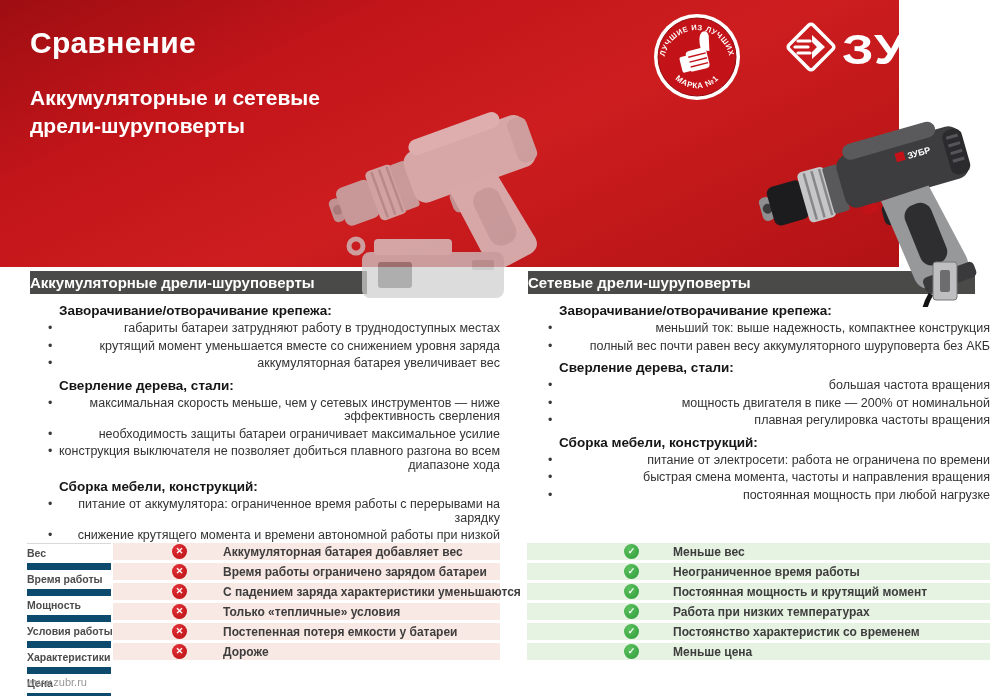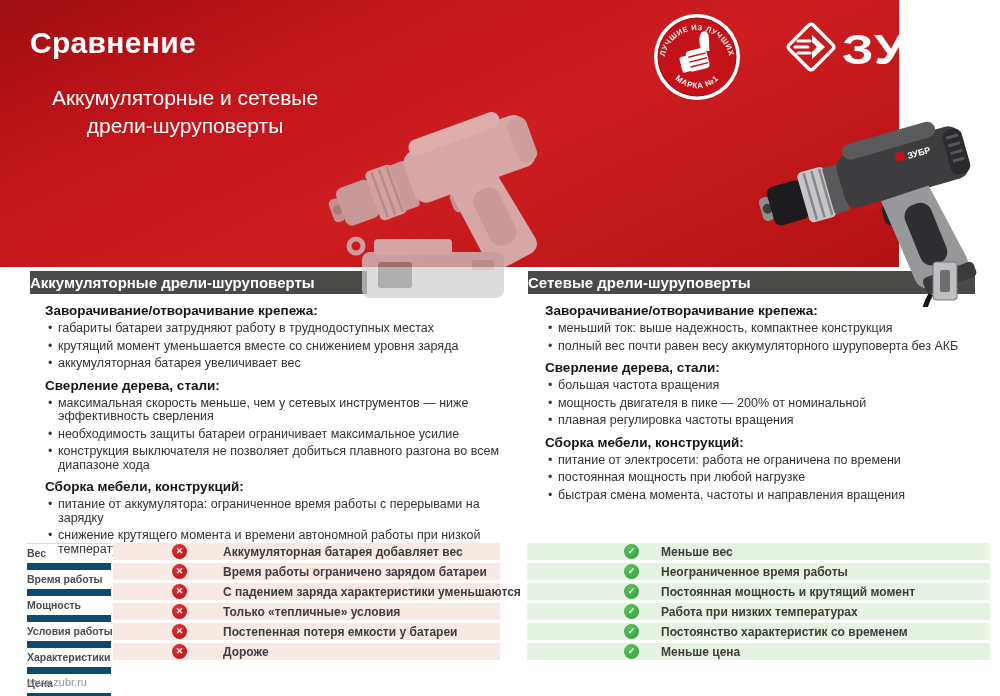--- a/index.html
+++ b/index.html
@@ -11,45 +11,45 @@
   .red-band {
     position:absolute; left:0; top:0; width:899px; height:267px;
     background:linear-gradient(155deg,#9e0e12 0%,#c2151a 28%,#cd1d1f 55%,#b21215 100%);
   }
   .page-title {
     position:absolute; left:30px; top:26px; margin:0;
     color:#fff; font-size:30px; font-weight:bold; letter-spacing:.3px;
   }
   .page-subtitle {
     position:absolute; left:30px; top:84px; width:310px;
-    color:#fff; font-size:21px; line-height:28px; font-weight:400;text-align:center;
+    color:#fff; font-size:21px; line-height:28px; font-weight:700;
   }
   .badge { position:absolute; left:653px; top:13px; }
   .brand { position:absolute; left:786px; top:22px; }
   
   .drill-ghost  { position:absolute; left:322px; top:76px; z-index:3; opacity:.72; }
   .drill-corded { position:absolute; left:755px; top:80px; z-index:3; }
   
   .col-bar {
     position:absolute; top:271px; height:23px; box-sizing:border-box;
     background:#4a4a49; color:#fff; font-size:15px; font-weight:bold;
     line-height:23px; white-space:nowrap; z-index:2;
   }
   .bar-left  { left:30px;  width:337px; }
   .bar-right { left:528px; width:447px; }
   
   .col-content { position:absolute; top:303px; color:#333; }
   .content-left  { left:45px;  width:455px; }
   .content-right { left:545px; width:445px; }
-  .sec-h { font-size:13.5px; font-weight:bold; color:#151515; margin:7px 0 4px; }
+  .sec-h { font-size:13.5px; font-weight:bold; color:#151515; margin:7px 14px 4px; }
   .sec:first-child .sec-h { margin-top:0; }
   .col-content ul { list-style:none; margin:0; padding:0; }
   .col-content li {
     position:relative; padding-left:13px; margin-bottom:4px;
-    font-size:12.5px; line-height:13.5px; color:#333;
+    font-size:12.5px; line-height:13.5px; color:#333;text-align:right;
   }
   .col-content li::before { content:"•"; position:absolute; left:3px; top:0; color:#3a3a3a; }
   
   .row-labels { position:absolute; left:27px; top:543px; width:84px; border-top:1px solid #d9d9d9; }
   .row-label {
     height:19px; line-height:19px; border-bottom:7px solid #0c4a6e;
     font-size:10.5px; font-weight:bold; color:#4c4c4c; white-space:nowrap;
   }
   .con-rows { position:absolute; left:113px; top:543px; width:387px; }
   .pro-rows { position:absolute; left:527px; top:543px; width:463px; }
@@ -57,21 +57,21 @@
   .con-rows .t-row { background:#f9e9e4; }
   .pro-rows .t-row { background:#e6f2e2; }
   .t-icon {
     width:15px; height:15px; border-radius:50%; flex:0 0 15px;
     display:flex; align-items:center; justify-content:center;
     color:#fff; font-size:9px; font-weight:bold; line-height:15px;
   }
   .con-rows .t-icon { margin-left:59px; background:radial-gradient(circle at 35% 30%,#e33237,#b60e12); }
   .pro-rows .t-icon { margin-left:97px; background:radial-gradient(circle at 35% 30%,#5cc05e,#2f9c3b); }
   .con-rows .t-text { margin-left:36px; }
-  .pro-rows .t-text { margin-left:22px; }
+  .pro-rows .t-text { margin-left:34px; }
   .t-text { font-size:12px; font-weight:bold; color:#3d3d3d; }
   
   .footer-url {
     position:absolute; left:27px; top:676px;
     font-size:11px; color:#979797; text-decoration:none;
   }
 </style>
 </head>
 <body>
 
@@ -218,22 +218,22 @@
       <ul>
         <li>большая частота вращения</li>
         <li>мощность двигателя в пике — 200% от номинальной</li>
         <li>плавная регулировка частоты вращения</li>
       </ul>
     </div>
     <div class="sec">
       <div class="sec-h">Сборка мебели, конструкций:</div>
       <ul>
         <li>питание от электросети: работа не ограничена по времени</li>
+        <li>быстрая смена момента, частоты и направления вращения</li>
         <li>постоянная мощность при любой нагрузке</li>
-        <li>быстрая смена момента, частоты и направления вращения</li>
       </ul>
     </div>
   </div>
 
   <div class="row-labels">
     <div class="row-label">Вес</div>
     <div class="row-label">Время работы</div>
     <div class="row-label">Мощность</div>
     <div class="row-label">Условия работы</div>
     <div class="row-label">Характеристики</div>

